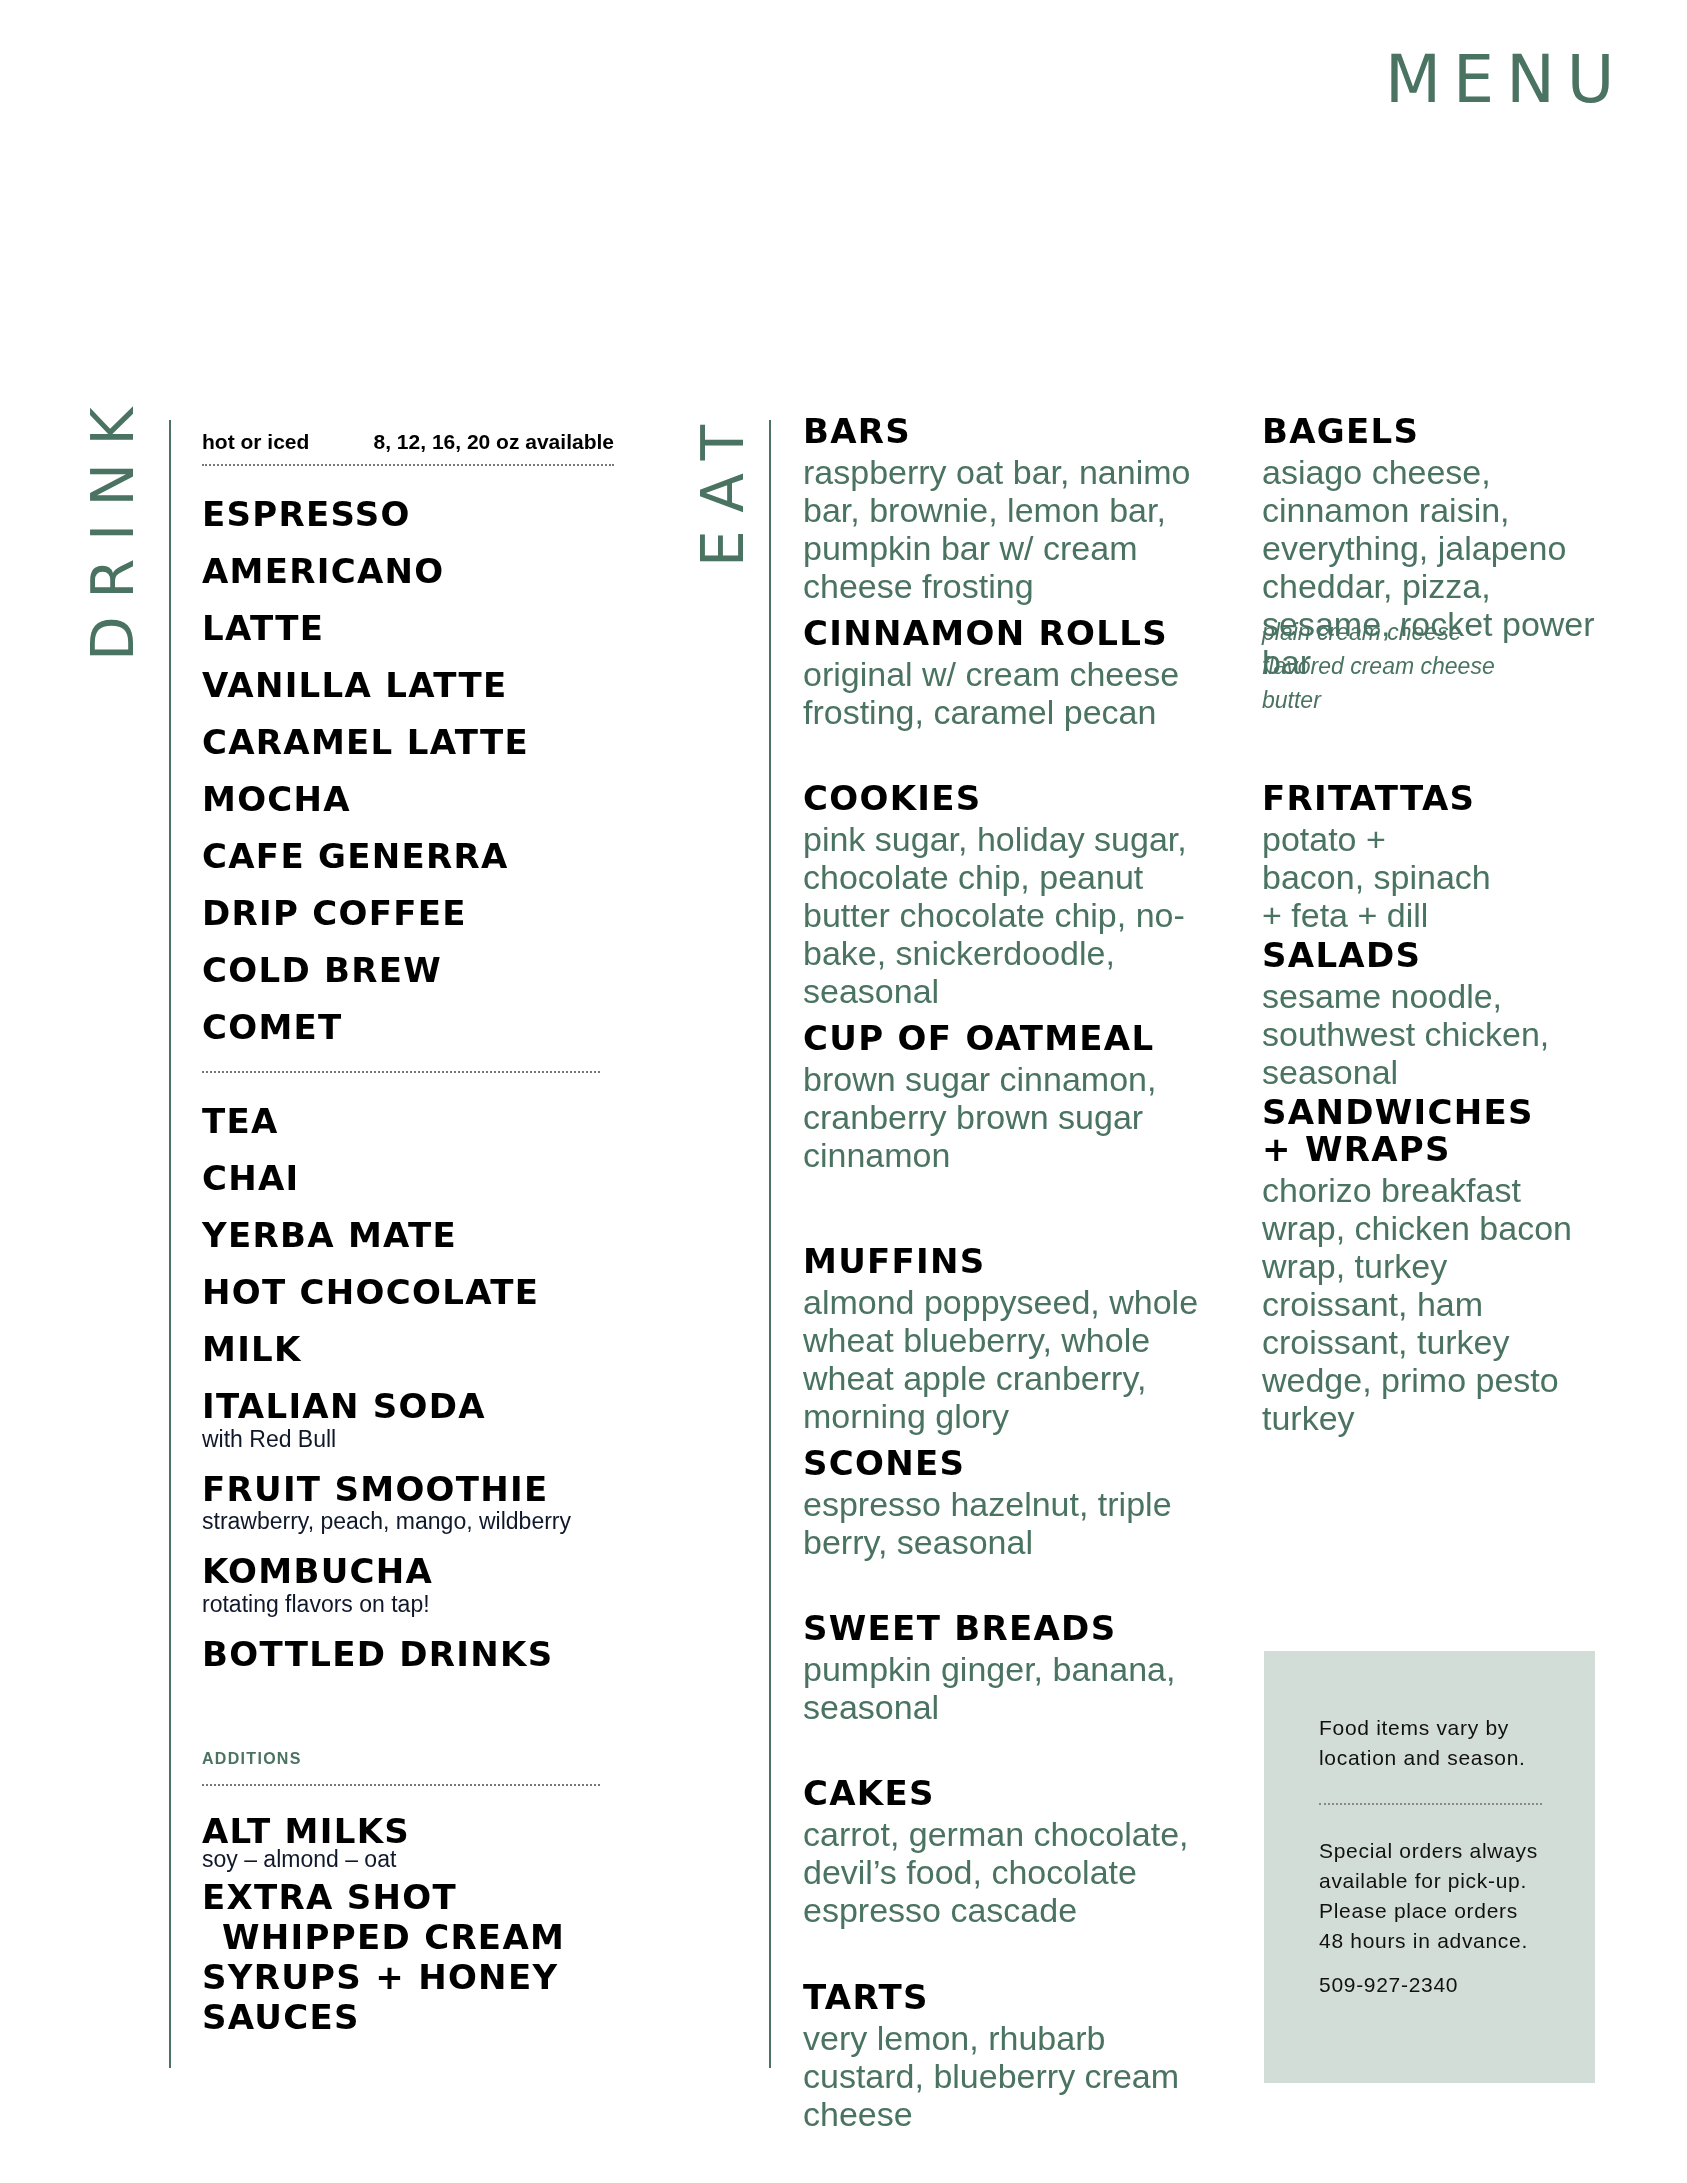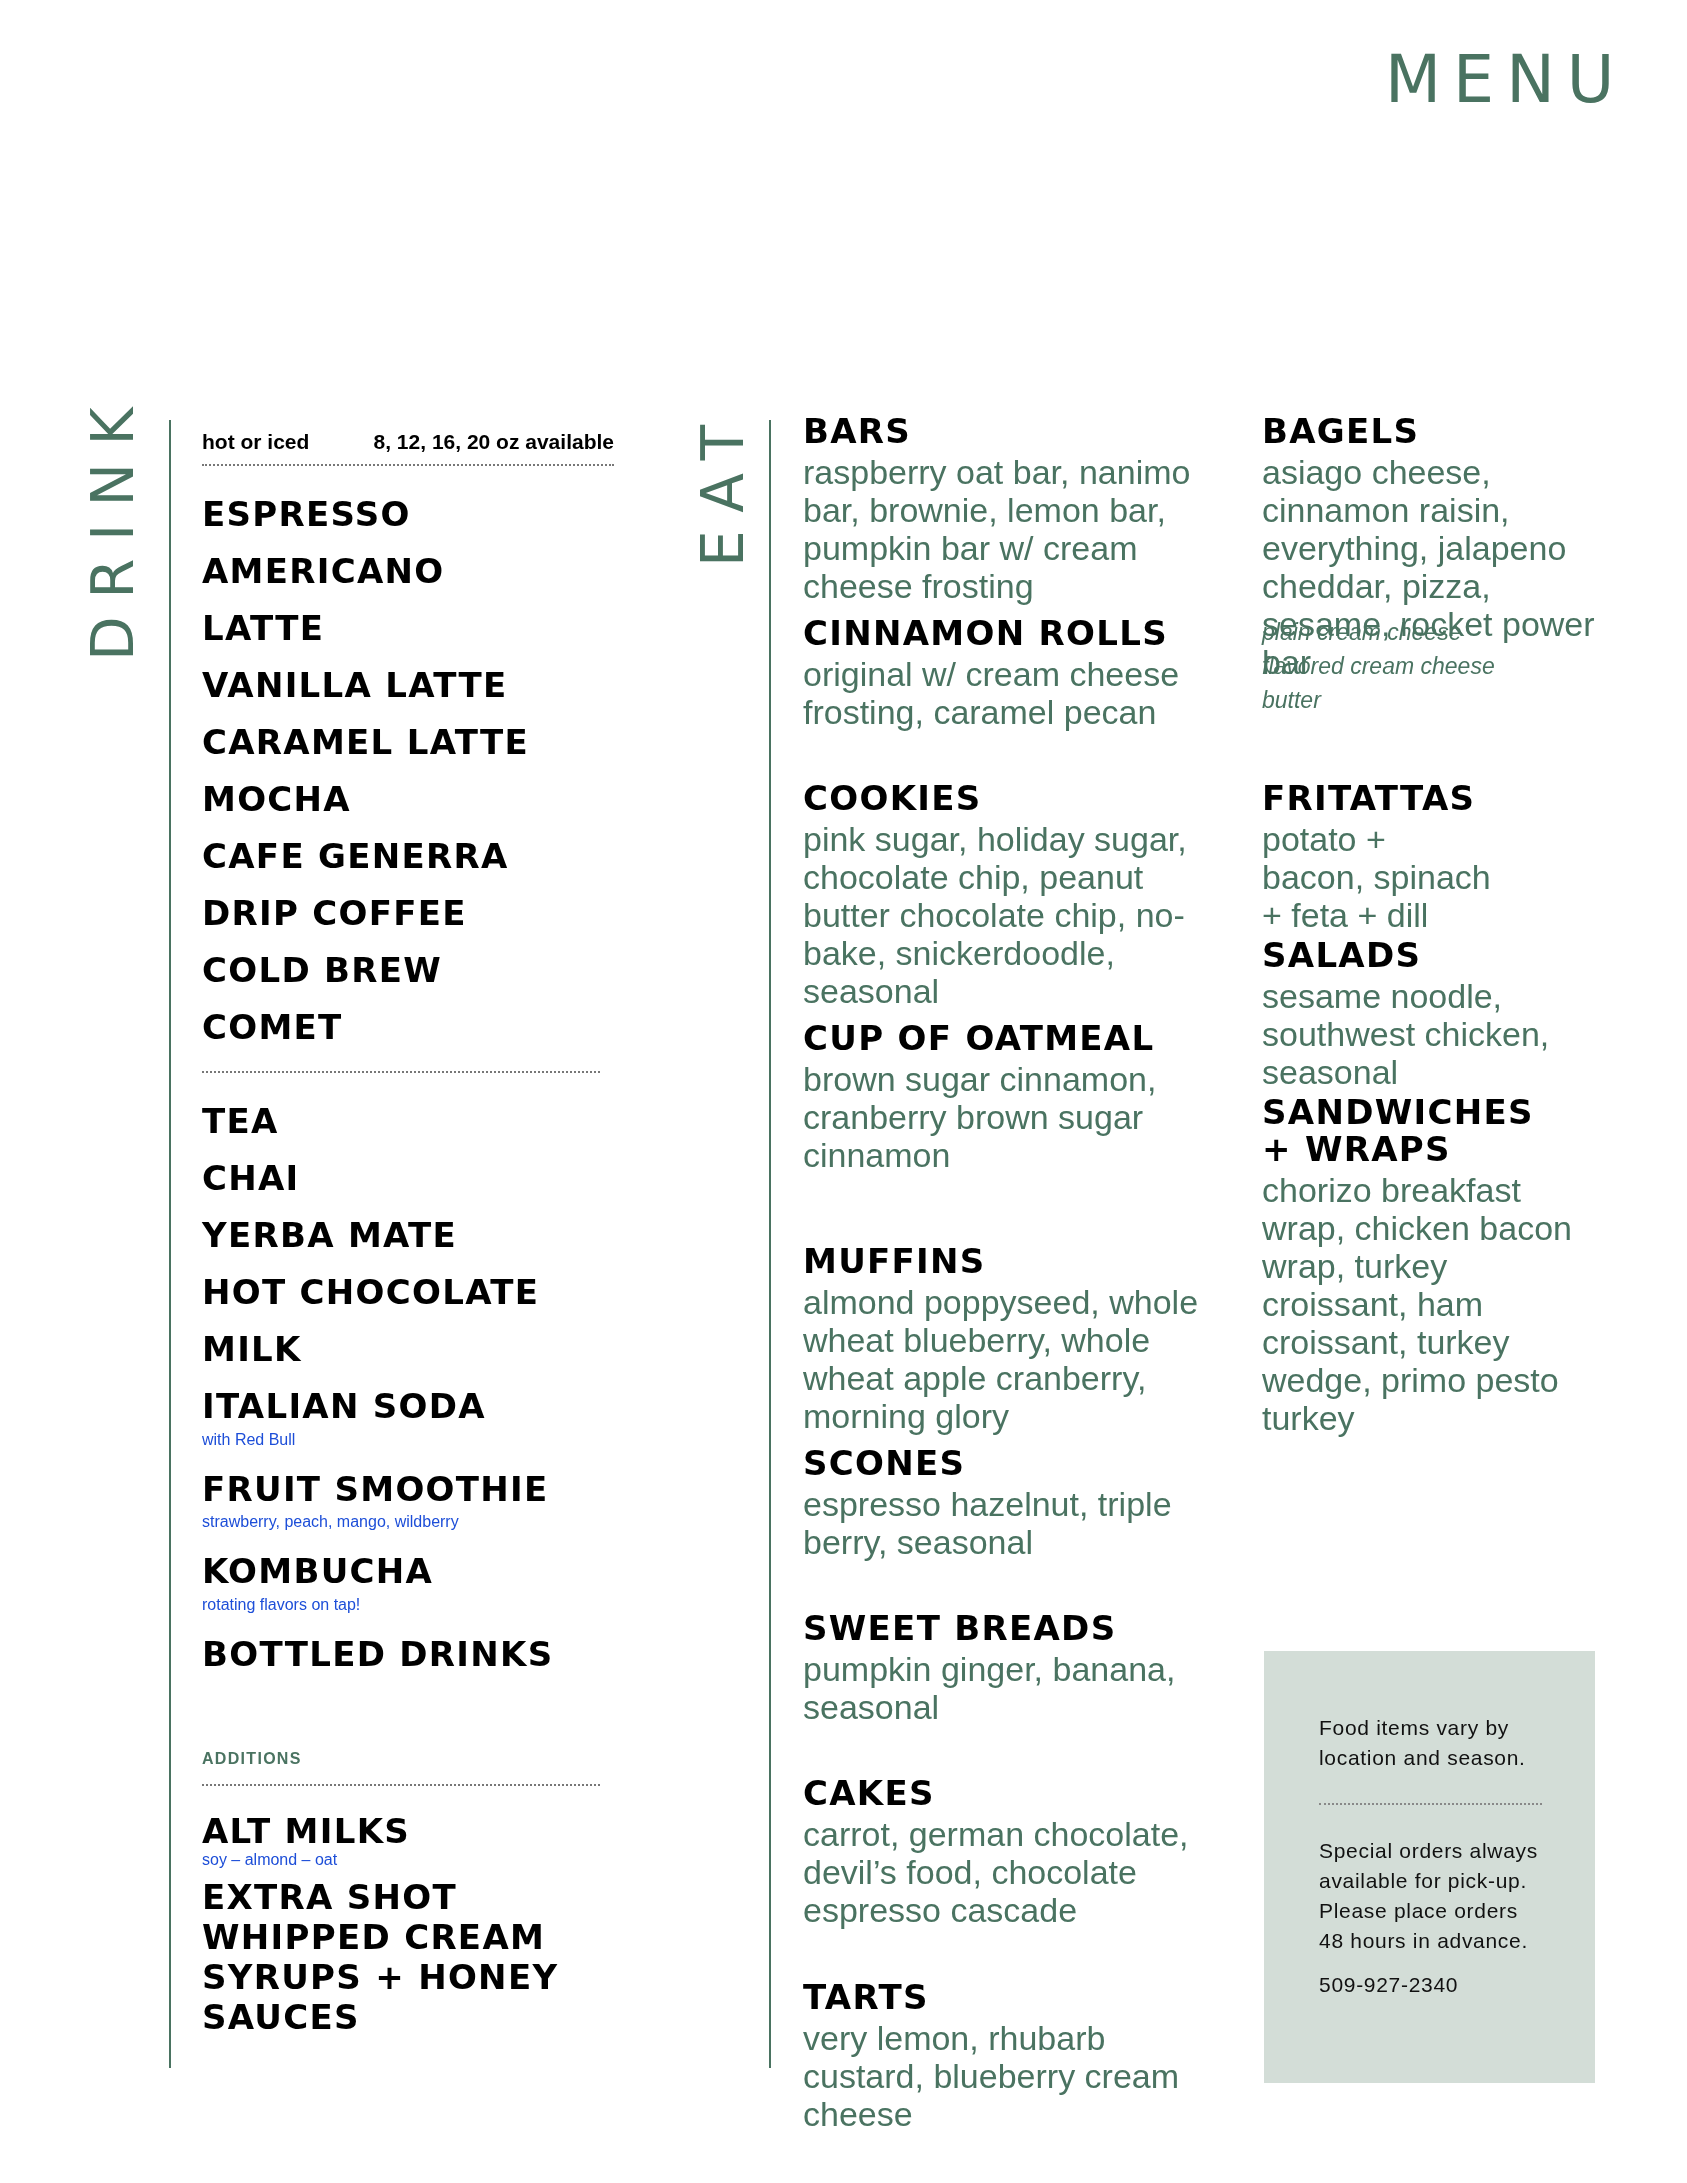--- a/index.html
+++ b/index.html
@@ -22,21 +22,21 @@
   .heading { font-family: "DejaVu Sans", sans-serif; font-weight: bold; font-size: 34px;
     letter-spacing: 1.3px; line-height: 1.1; text-transform: uppercase; }
   .desc { font-family: "Liberation Sans", sans-serif; font-size: 34px; color: #4a7361; line-height: 38px; }
   .dots { border-top: 2px dotted #777; height: 0; }
 
   
   .drink { position: absolute; left: 202px; top: 431px; width: 412px; }
   .drink-info { display: flex; justify-content: space-between; font-weight: bold; font-size: 21px;
     line-height: 1; padding-bottom: 12px; }
   .drink-list .heading { height: 57px; line-height: 57px; }
-  .drink-sub { font-size: 16px; color: #1d4ed8; line-height: 27px; margin-top: -9.4px; margin-bottom: 8px; }
+  .drink-sub { font-size: 23px; color: #0f172a; line-height: 27px; margin-top: -9.4px; margin-bottom: 8px; }
   .additions-title { font-weight: bold; font-size: 16px; letter-spacing: 1.3px; color: #4a7361; }
 
   
   .eat-col { position: absolute; top: 413px; }
   .eat-col1 { left: 803px; width: 418px; }
   .eat-col2 { left: 1262px; width: 337px; }
   .eat-block .heading { margin-bottom: 2.7px; }
   .italic { font-style: italic; }
 
   .info-box { position: absolute; left: 1264px; top: 1651px; width: 331px; height: 432px;
@@ -91,21 +91,21 @@
     <div class="heading">bottled drinks</div>
   </div>
 
   <div class="additions-title" style="margin-top:67px;">ADDITIONS</div>
   <div class="dots" style="margin-top:16px; width:398px;"></div>
 
   <div style="margin-top:24px;">
     <div class="heading" style="line-height:42px;">alt milks</div>
     <div class="drink-sub" style="margin-top:-5.4px; margin-bottom:4px;">soy – almond – oat</div>
     <div class="heading" style="line-height:40px;">extra shot</div>
-    <div class="heading" style="line-height:40px;">whipped cream</div>
+    <div class="heading" style="line-height:40px;margin-left:20px;">whipped cream</div>
     <div class="heading" style="line-height:40px;">syrups + honey</div>
     <div class="heading" style="line-height:40px;">sauces</div>
   </div>
 </div>
 
 <div class="eat-col eat-col1">
   <div class="eat-block" style="height:202px;">
     <div class="heading">bars</div>
     <div class="desc">raspberry oat bar, nanimo bar, brownie, lemon bar, pumpkin bar w/ cream cheese frosting</div>
   </div>

